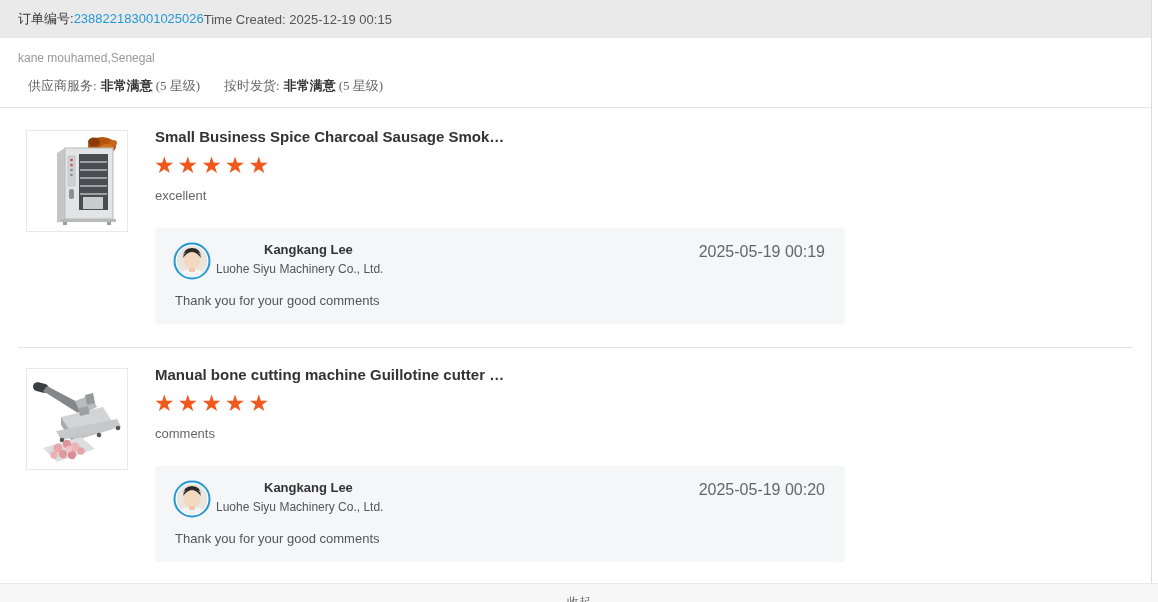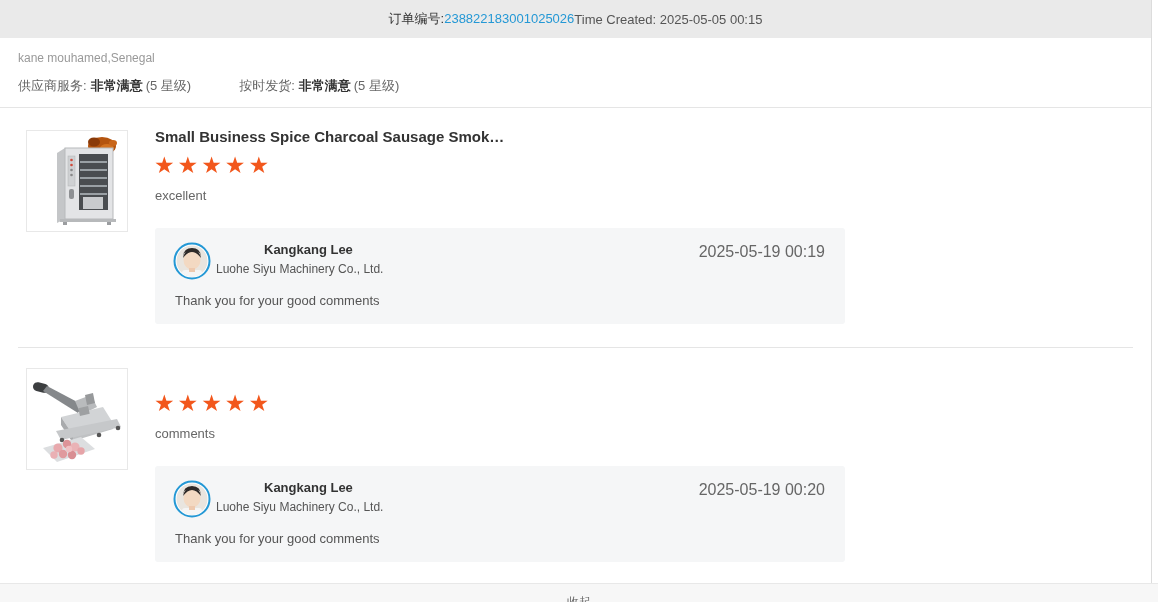--- a/index.html
+++ b/index.html
@@ -14,21 +14,21 @@
     height: 602px;
     background: #fff;
     overflow: hidden;
   }
 
   
   .header {
     position: absolute; left: 0; top: 0;
     width: 1152px; height: 38px;
     background: #eaeaea;
-    display: flex; align-items: center; justify-content: center;
+    display: flex; align-items: center; justify-content: flex-start;
     padding: 0 19px 0 18px;
     font-size: 13px;
   }
   .order-label { color: #333; }
   .order-number { color: #2498d5; cursor: pointer; text-decoration: none; }
   .time-created { color: #555; }
 
   
   .right-strip {
     position: absolute; left: 1151px; top: 0;
@@ -36,23 +36,23 @@
     background: #fff;
     border-left: 1px solid #dcdcdc;
   }
 
   
   .buyer-name {
     position: absolute; left: 18px; top: 51px;
     font-size: 12px; color: #999;
   }
   .ratings-row {
-    position: absolute; left: 18px; top: 77px;
+    position: absolute; left: 28px; top: 77px;
     font-size: 13px; color: #666;
-    display: flex; gap: 48px;
+    display: flex; gap: 24px; font-family: Liberation Serif, serif;
   }
   .rating-group { white-space: nowrap; }
   .rating-value { font-weight: bold; color: #333; margin: 0 3px 0 4px; }
   .rating-level { color: #666; }
 
   .divider-top {
     position: absolute; left: 0; top: 107px;
     width: 1151px; height: 1px; background: #e5e5e5;
   }
   .divider-mid {
@@ -134,21 +134,21 @@
 </style>
 </head>
 <body>
 
 <div class="page">
 
   <div class="header">
     <div>
       <span class="order-label">订单编号:</span><a class="order-number">238822183001025026</a>
     </div>
-    <span class="time-created">Time Created: 2025-05-05 00:15</span>
+    <span class="time-created">Time Created: 2025-12-19 00:15</span>
   </div>
   <div class="right-strip"></div>
 
   <div class="buyer-name">kane mouhamed,Senegal</div>
   <div class="ratings-row">
     <div class="rating-group">
       <span>供应商服务:</span><span class="rating-value">非常满意</span><span class="rating-level">(5 星级)</span>
     </div>
     <div class="rating-group">
       <span>按时发货:</span><span class="rating-value">非常满意</span><span class="rating-level">(5 星级)</span>
@@ -235,20 +235,21 @@
         <circle cx="31" cy="79" r="4.6" fill="#e8a9ad"></circle>
         <circle cx="40" cy="75" r="4.2" fill="#dd9398"></circle>
         <circle cx="48" cy="78" r="4.6" fill="#eab3b6"></circle>
         <circle cx="36" cy="85" r="4.2" fill="#e09a9e"></circle>
         <circle cx="45" cy="86" r="4.2" fill="#d98e93"></circle>
         <circle cx="54" cy="82" r="3.7" fill="#e6a4a8"></circle>
         <circle cx="27" cy="86" r="3.7" fill="#eab0b4"></circle>
         <circle cx="42" cy="80" r="3.2" fill="#f0c0c3"></circle>
       </svg>
     </div>
+    <div class="product-title">Manual bone cutting machine Guillotine cutter …</div>
     <div class="stars">★★★★★</div>
     <div class="comment">comments</div>
     <div class="reply-box">
       <div class="reply-avatar">
         <svg width="38" height="38" viewBox="0 0 38 38">
           <circle cx="19" cy="19" r="17.5" fill="#ffffff" stroke="#2498d5" stroke-width="2"></circle>
           <clipPath id="avclip2">
               <circle cx="19" cy="19" r="15.5"></circle>
             </clipPath>
           <g clip-path="url(#avclip2)">

